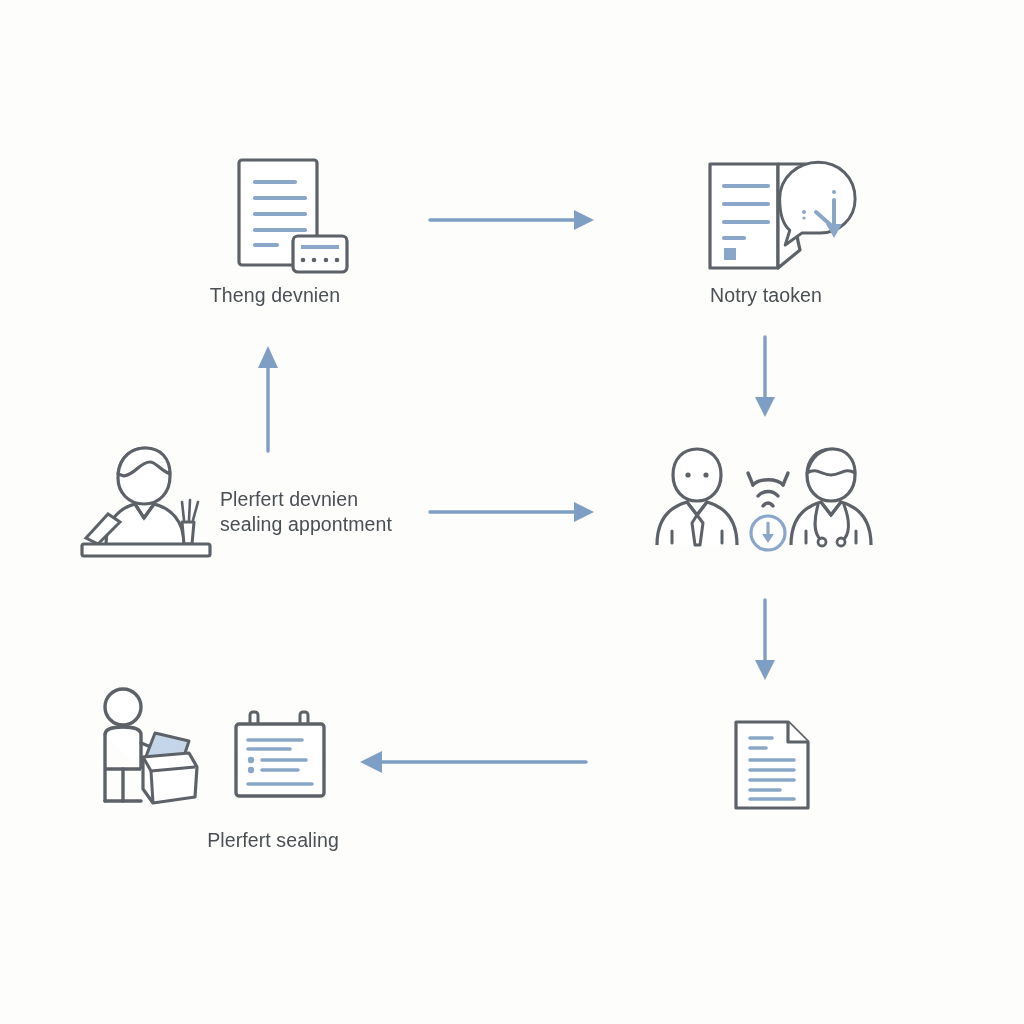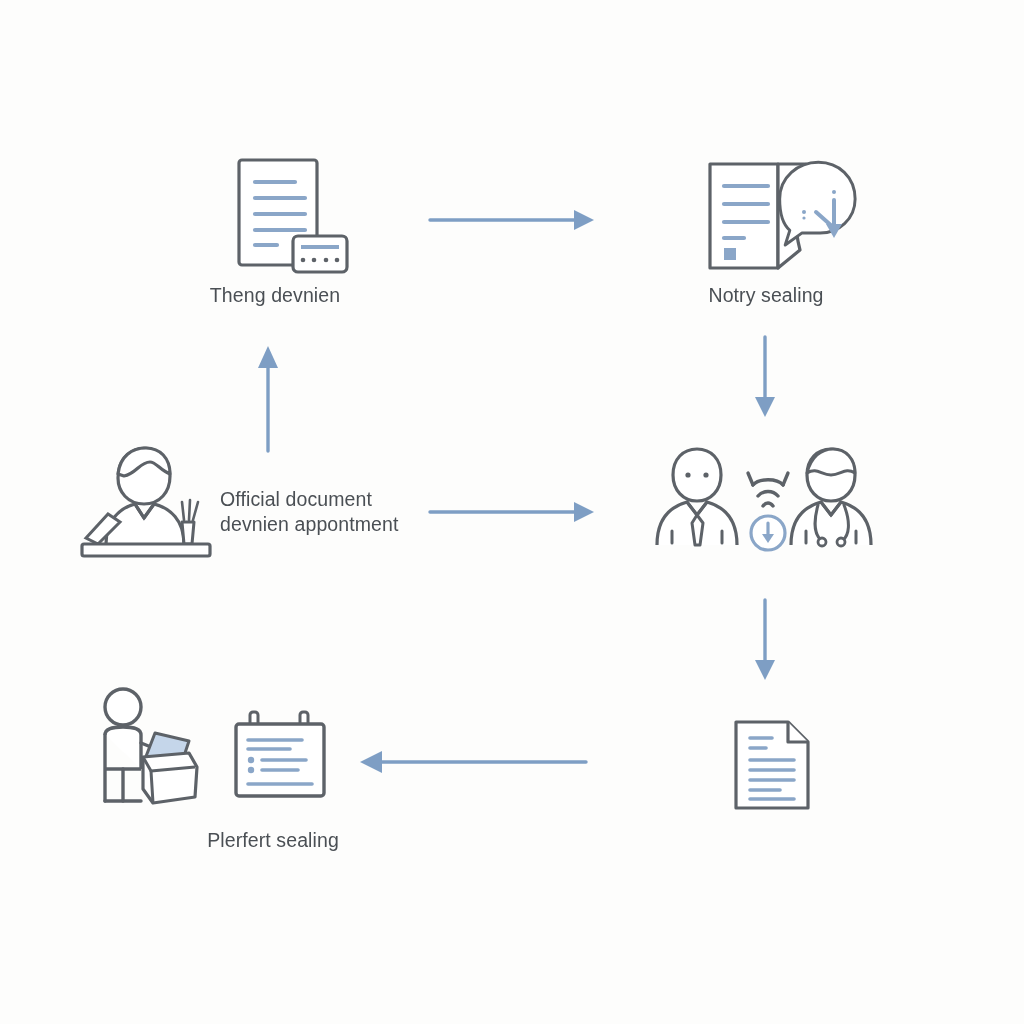--- a/index.html
+++ b/index.html
@@ -99,21 +99,21 @@
 
       <circle cx="134" cy="42" r="2" fill="#8aa6c8"></circle>
       <circle cx="104" cy="62" r="2" fill="#8aa6c8"></circle>
       <circle cx="104" cy="68" r="1.6" fill="#8aa6c8"></circle>
 
       <line x1="134" y1="50" x2="134" y2="82" stroke="#8aa6c8" stroke-width="4" stroke-linecap="round"></line>
       <line x1="116" y1="62" x2="134" y2="78" stroke="#8aa6c8" stroke-width="4" stroke-linecap="round"></line>
       <path d="M126 74 L134 88 L142 74 Z" fill="#8aa6c8"></path>
     </svg>
   </div>
-  <div class="label center" style="left:766px;top:283px;">Notry sealing</div>
+  <div class="label center" style="left:766px;top:283px;">Notry taoken</div>
 
   <div class="node" style="left:80px;top:440px;width:135px;height:120px;">
     <svg width="135" height="120" viewBox="0 0 135 120">
 
       <path d="M38 38 C38 18 52 8 64 8 C78 8 90 18 90 36 C90 52 80 64 64 64 C48 64 38 52 38 38 Z" fill="#ffffff" stroke="#5d6268" stroke-width="3.2"></path>
       <path d="M38 34 C40 16 52 8 66 8 C80 8 90 18 90 34 C80 30 76 22 70 22 C60 22 56 34 44 36 Z" fill="#ffffff" stroke="#5d6268" stroke-width="3.2" stroke-linejoin="round"></path>
 
       <path d="M26 104 C26 80 40 68 55 64 L64 78 L74 64 C90 68 104 80 104 104" fill="#ffffff" stroke="#5d6268" stroke-width="3.2" stroke-linejoin="round"></path>
 
       <path d="M55 64 L64 78 L74 64" fill="none" stroke="#5d6268" stroke-width="3.2"></path>
@@ -121,21 +121,21 @@
       <path d="M6 98 L28 74 L40 82 L18 104 Z" fill="#ffffff" stroke="#5d6268" stroke-width="3"></path>
 
       <path d="M102 82 L114 82 L112 104 L104 104 Z" fill="#ffffff" stroke="#5d6268" stroke-width="3" stroke-linejoin="round"></path>
       <line x1="104" y1="80" x2="102" y2="62" stroke="#5d6268" stroke-width="2.6" stroke-linecap="round"></line>
       <line x1="109" y1="80" x2="110" y2="60" stroke="#5d6268" stroke-width="2.6" stroke-linecap="round"></line>
       <line x1="113" y1="80" x2="118" y2="62" stroke="#5d6268" stroke-width="2.6" stroke-linecap="round"></line>
 
       <rect x="2" y="104" width="128" height="12" rx="2" fill="#ffffff" stroke="#5d6268" stroke-width="3.2"></rect>
     </svg>
   </div>
-  <div class="label left" style="left:220px;top:487px;"><span>Official document</span><br><span>devnien appontment</span></div>
+  <div class="label left" style="left:220px;top:487px;"><span>Plerfert devnien</span><br><span>sealing appontment</span></div>
 
   <div class="node" style="left:655px;top:445px;width:225px;height:110px;">
     <svg width="225" height="110" viewBox="0 0 225 110">
 
       <g>
         <path d="M18 30 C18 14 28 4 42 4 C56 4 66 14 66 30 C66 45 56 56 42 56 C28 56 18 45 18 30 Z" fill="#ffffff" stroke="#5d6268" stroke-width="3.2"></path>
         <circle cx="33" cy="30" r="2.6" fill="#5d6268"></circle>
         <circle cx="51" cy="30" r="2.6" fill="#5d6268"></circle>
         <path d="M2 100 C2 74 14 62 32 57 L42 70 L52 57 C70 62 82 74 82 100" fill="#ffffff" stroke="#5d6268" stroke-width="3.2" stroke-linejoin="round"></path>
         <path d="M32 57 L42 70 L52 57" fill="none" stroke="#5d6268" stroke-width="3"></path>

